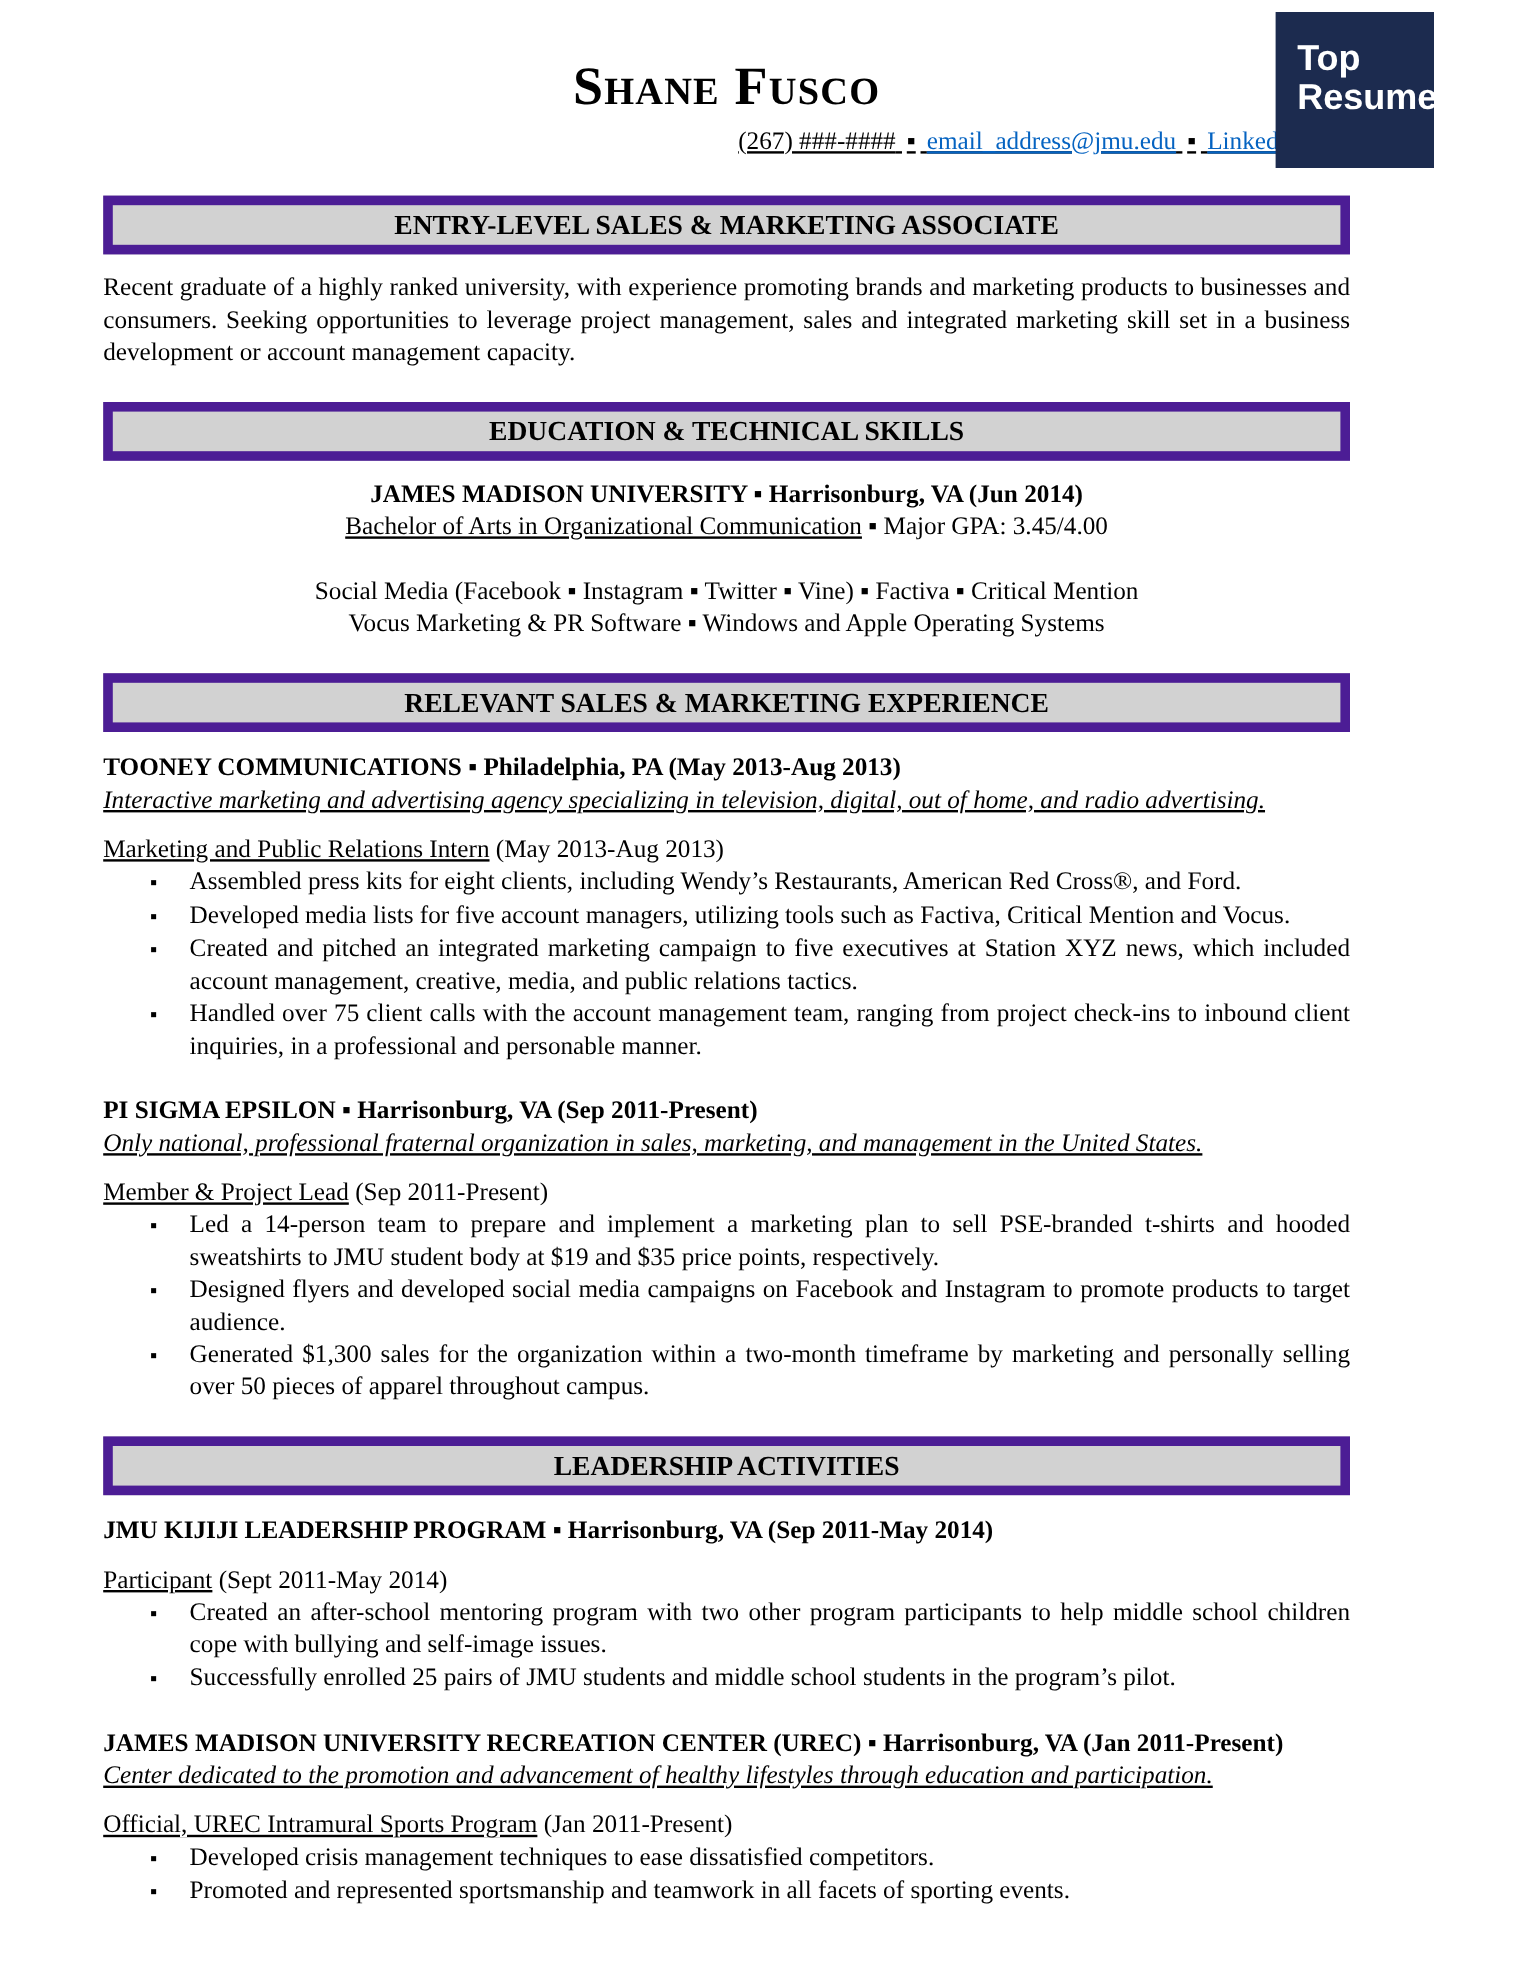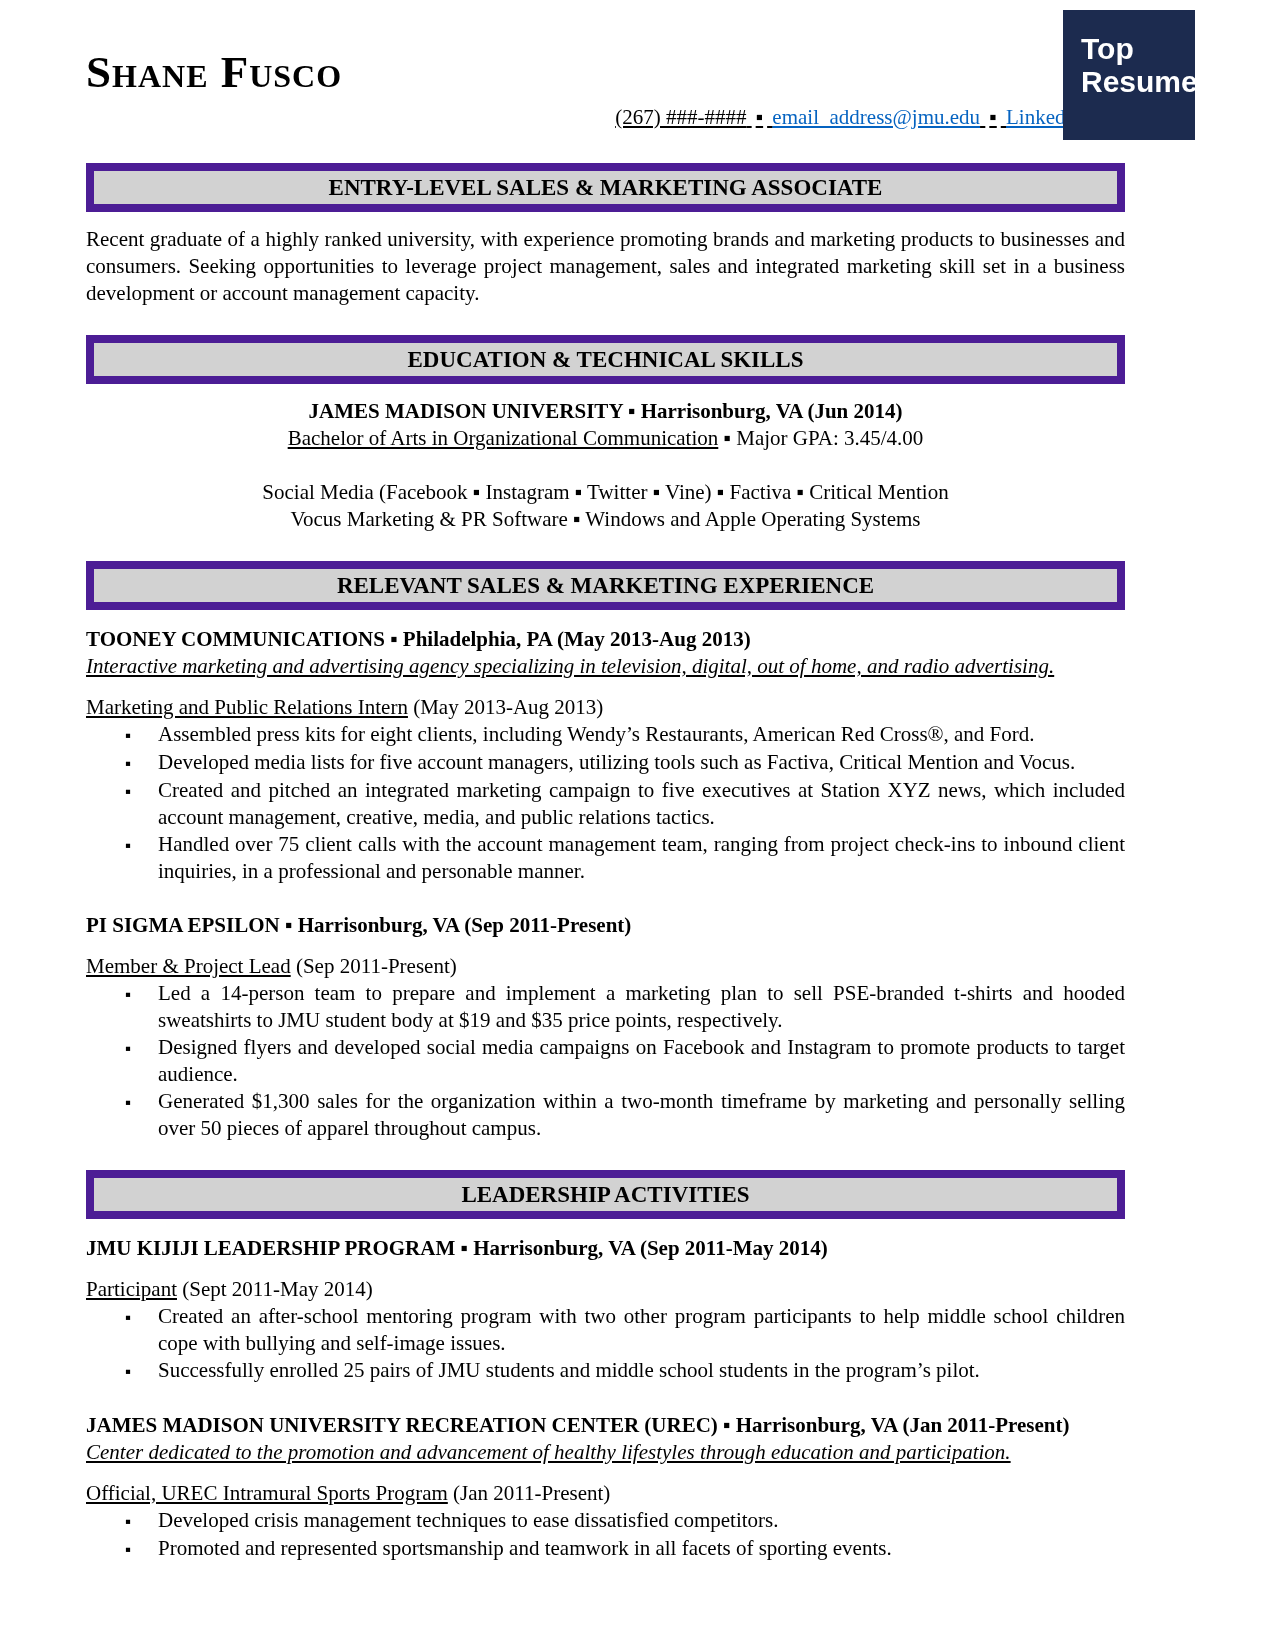--- a/index.html
+++ b/index.html
@@ -28,21 +28,21 @@
     padding: 22px 0 17px 18px;
     box-sizing: border-box;
   }
   .logo-top  { font-size: 30px; font-weight: 600; line-height: 1.1; }
   .logo-name { font-size: 30px; font-weight: 800; line-height: 1.1; }
   .logo-reg  { font-size: 12px; vertical-align: super; font-weight: 400; }
 
   
   .name {
     margin: 48px 0 0 0;
-    text-align: left;
+    text-align: center;
     font-size: 45px;
     font-weight: 700;
     font-variant: small-caps;
     letter-spacing: 1px;
     line-height: 1.1;
   }
   .contact { margin: 6px 0 0 0; text-align: right; font-size: 21px; line-height: 27px; text-decoration: underline; }
   .contact .sep { margin: 0 4px; }
   .link { color: #0563c1; text-decoration: underline; cursor: pointer; }
 
@@ -136,20 +136,21 @@
           </li>
         <li class="bullet">
             <span class="marker">▪</span>
             <span class="text">Handled over 75 client calls with the account management team, ranging from project check-ins to inbound client inquiries, in a professional and personable manner.</span>
           </li>
       </ul>
     </div>
 
     <div class="job">
       <p class="company">PI SIGMA EPSILON ▪ Harrisonburg, VA (Sep 2011-Present)</p>
+      <p class="blurb">Only national, professional fraternal organization in sales, marketing, and management in the United States.</p>
       <p class="role"><span class="u">Member &amp; Project Lead</span><span> (Sep 2011-Present)</span></p>
       <ul class="bullets">
         <li class="bullet">
             <span class="marker">▪</span>
             <span class="text">Led a 14-person team to prepare and implement a marketing plan to sell PSE-branded t-shirts and hooded sweatshirts to JMU student body at $19 and $35 price points, respectively.</span>
           </li>
         <li class="bullet">
             <span class="marker">▪</span>
             <span class="text">Designed flyers and developed social media campaigns on Facebook and Instagram to promote products to target audience.</span>
           </li>

